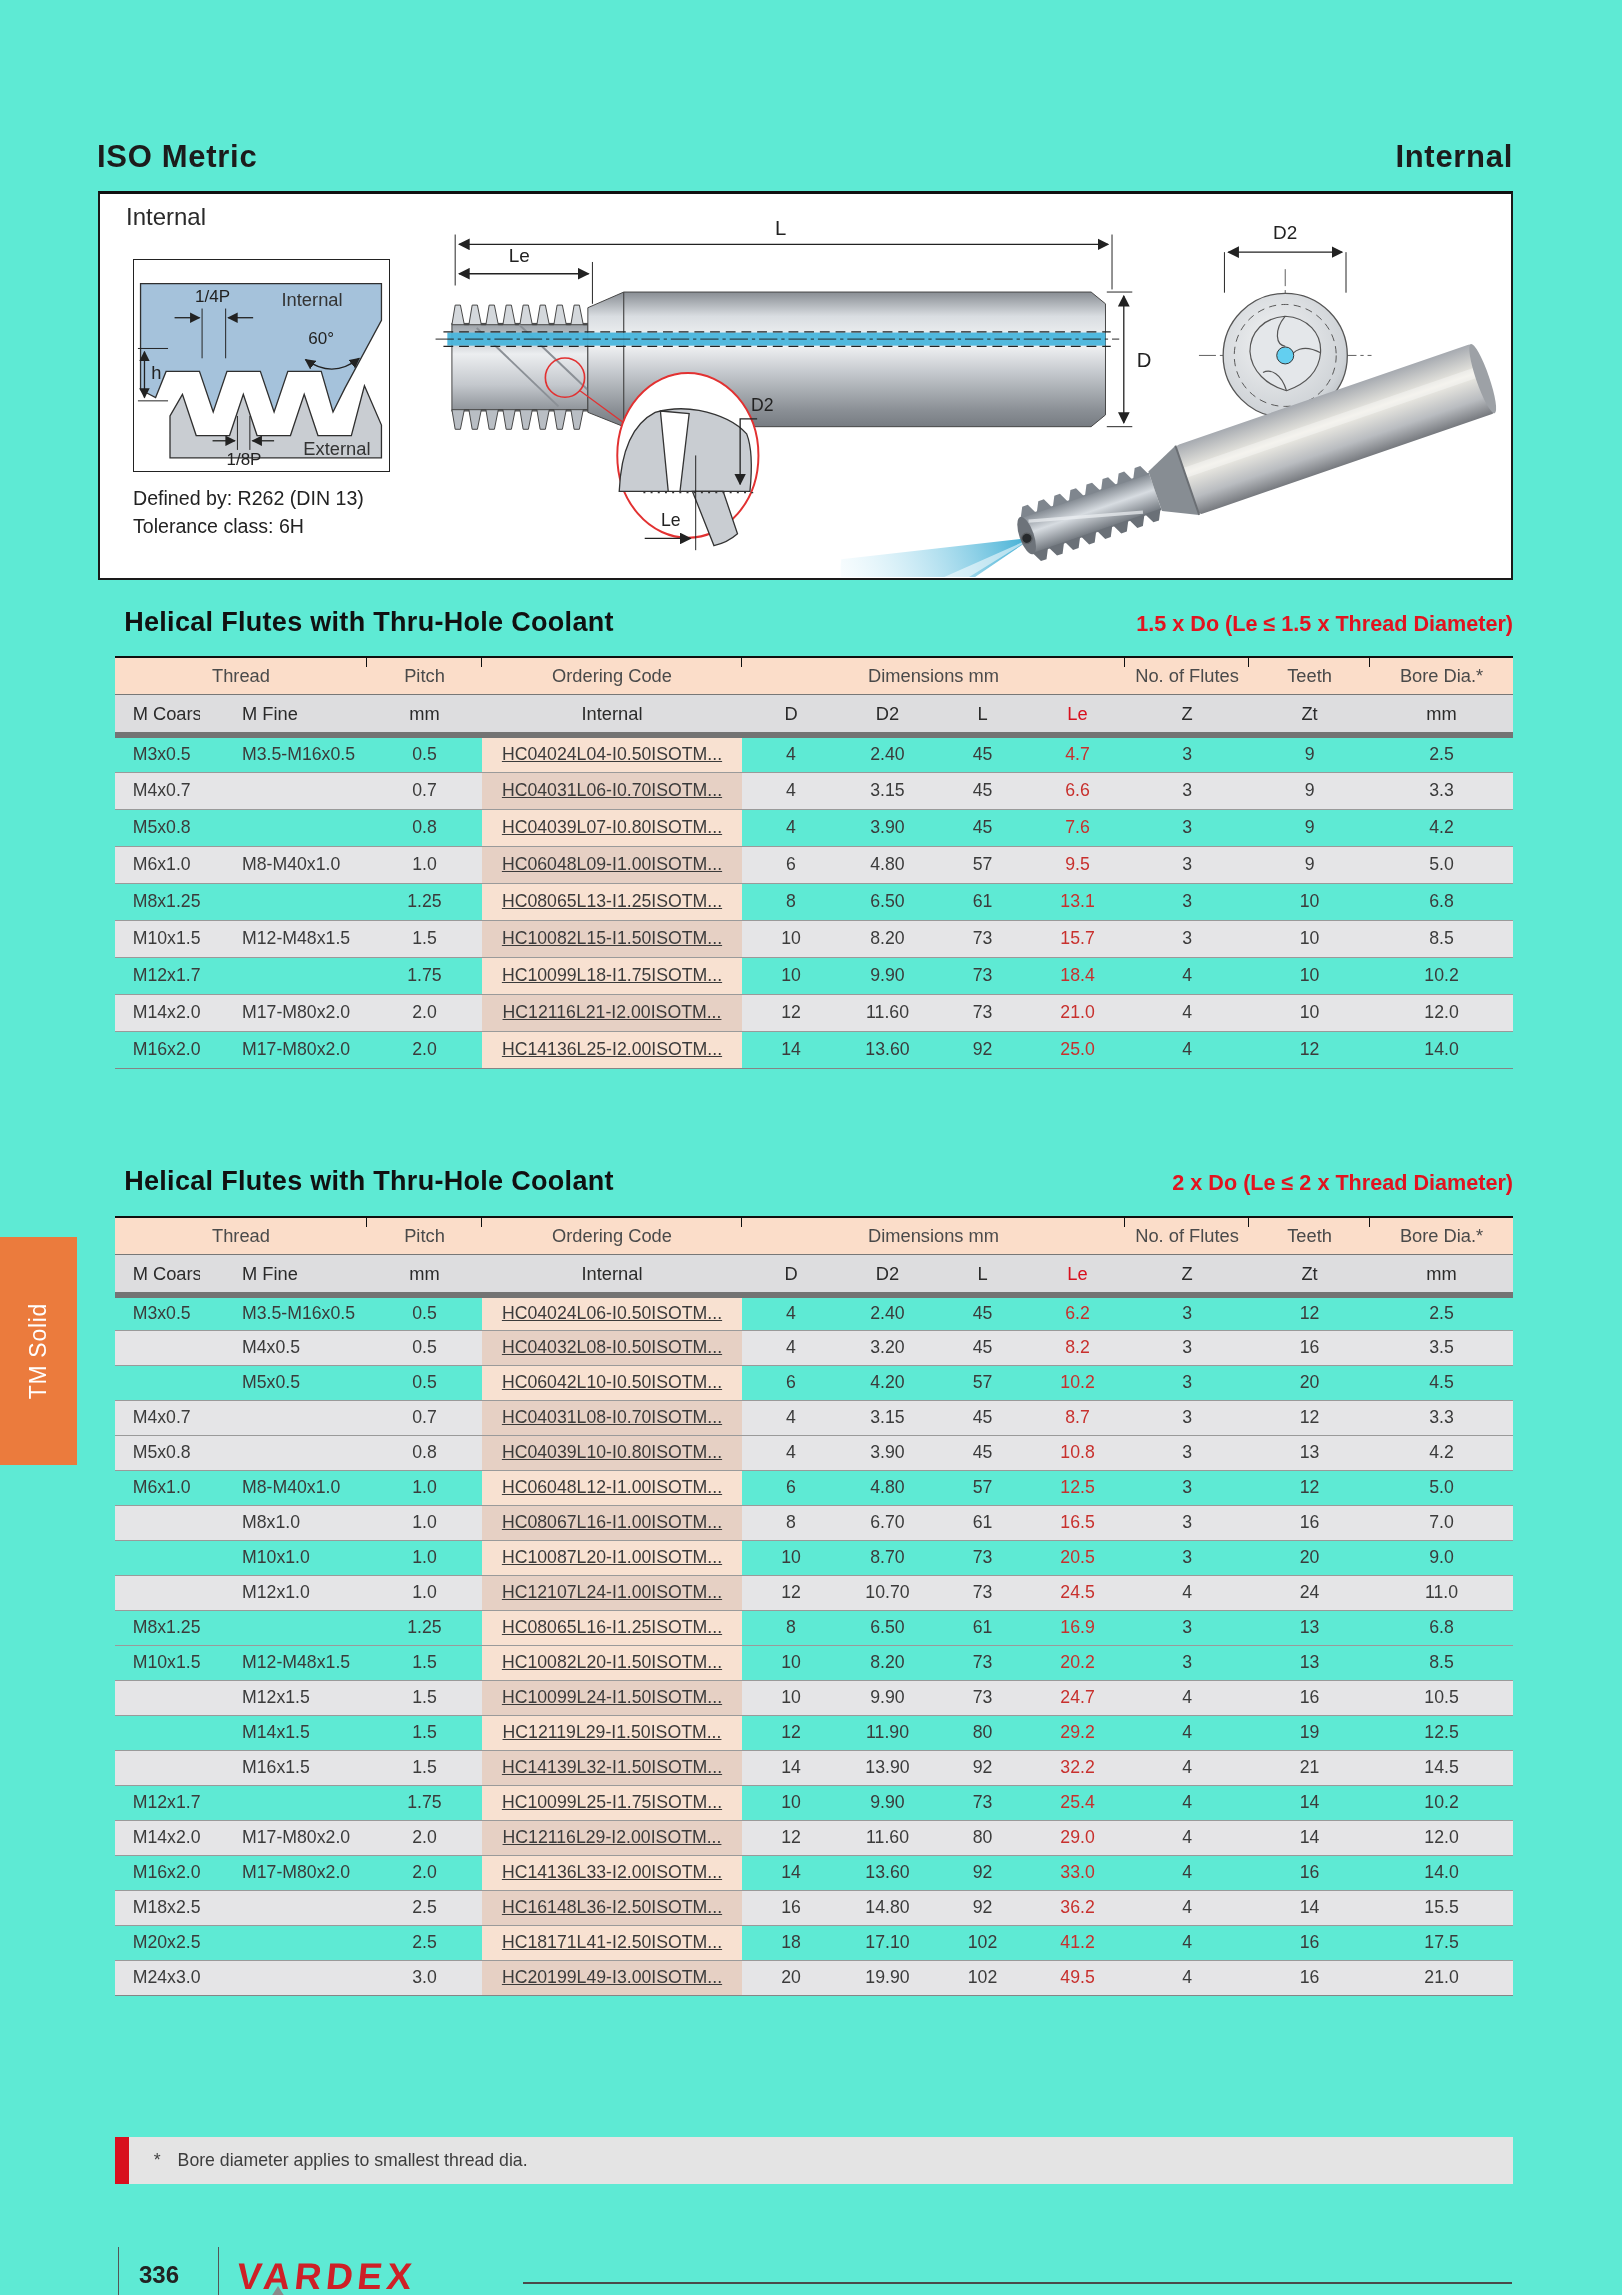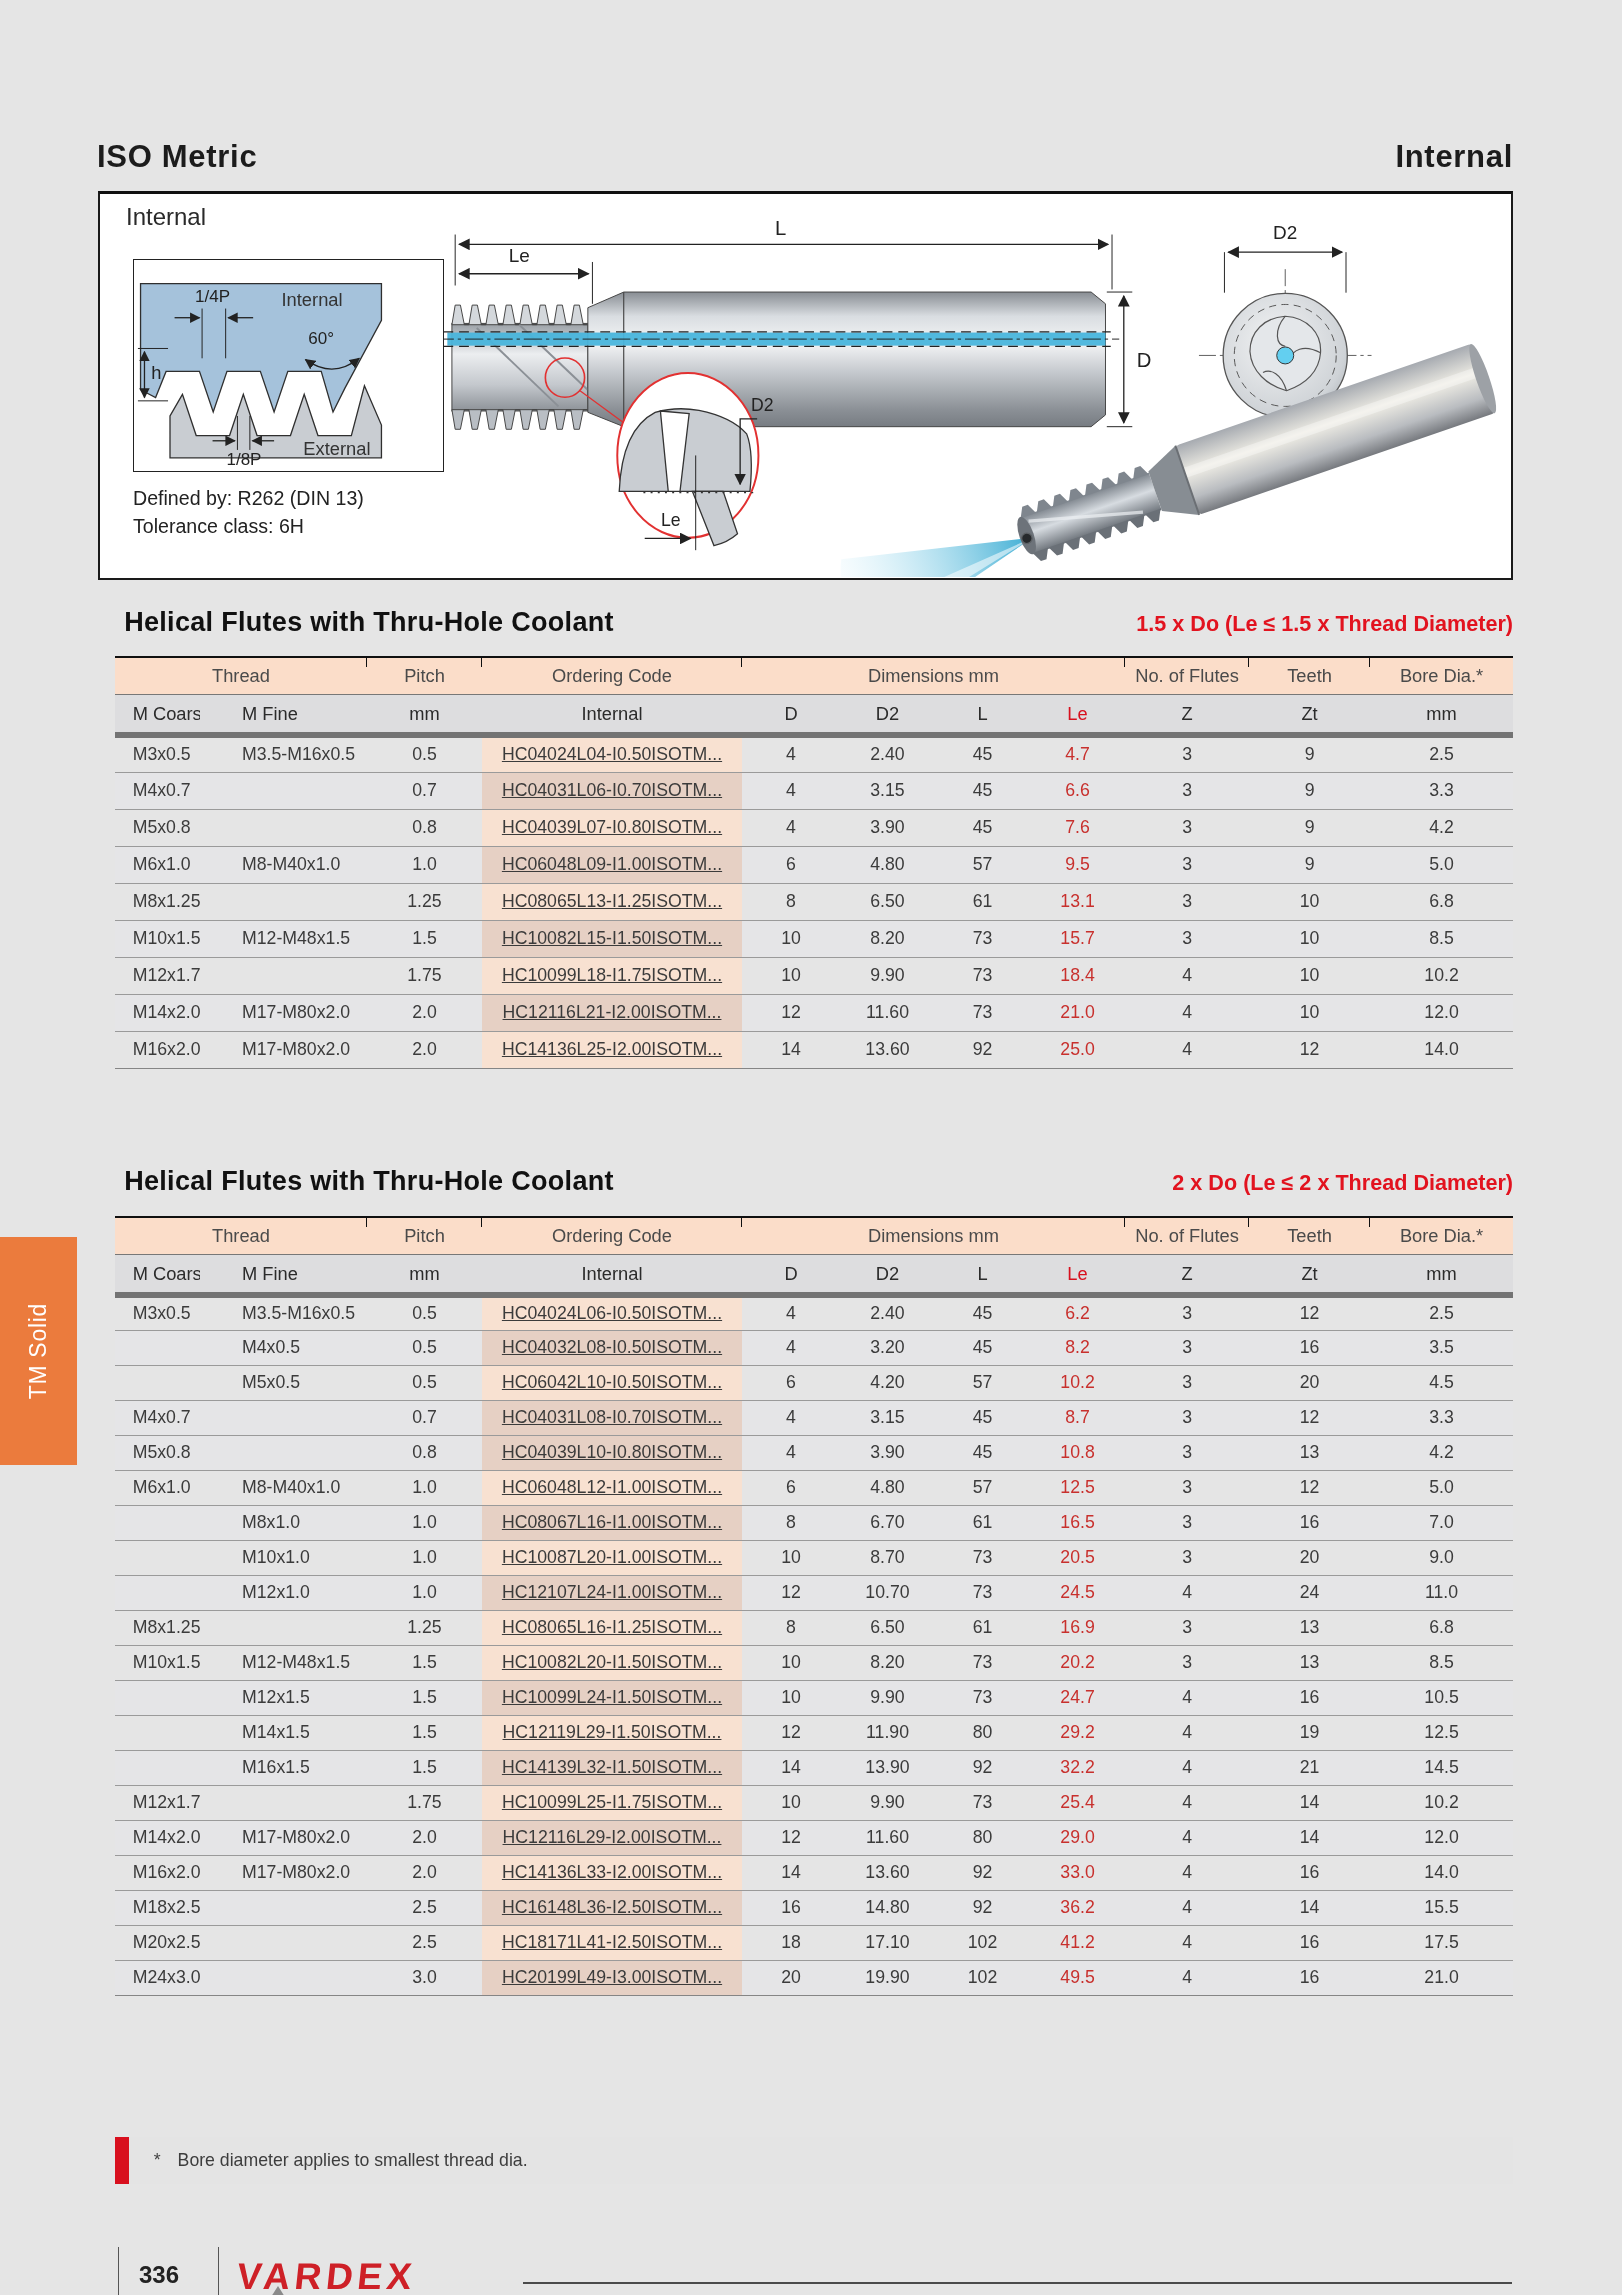--- a/index.html
+++ b/index.html
@@ -1,28 +1,28 @@
 <!DOCTYPE html>
 <html style="font-size:10.5px"><head>
 <meta charset="utf-8">
 <style>
   html,body{margin:0;padding:0;background:#9b9b9b;}
-  .page{position:relative;width:1623px;height:2295px;background:#e5e5e5;overflow:hidden;
+  .page{position:relative;width:1623px;height:2295px;background:#5eead4;overflow:hidden;
         font-family:"Liberation Sans", sans-serif;}
 
   
   .h-left{position:absolute;left:97px;top:139px;font-size:31px;font-weight:800;color:#1c1c1c;letter-spacing:0.7px;}
   .h-right{position:absolute;right:110px;top:139px;font-size:31px;font-weight:800;color:#1c1c1c;letter-spacing:0.7px;}
 
   
   .dbox{position:absolute;left:98px;top:191px;width:1415px;height:389px;box-sizing:border-box;
         border:2px solid #1a1a1a;border-top:3.9px solid #101010;background:#fff;}
   .dbox-label{position:absolute;left:26px;top:9.2px;font-size:24px;color:#2a2a2a;z-index:3;}
   .main-svg{position:absolute;left:0;top:0;z-index:1;}
-  .profile-box{position:absolute;left:33px;top:65px;width:311px;height:213px;box-sizing:border-box;
+  .profile-box{position:absolute;left:33px;top:65px;width:257px;height:213px;box-sizing:border-box;
                border:1.3px solid #222;background:#fff;z-index:2;}
   .defined1{position:absolute;left:33px;top:293px;font-size:19.6px;color:#222;z-index:3;}
   .defined2{position:absolute;left:33px;top:321px;font-size:19.6px;color:#222;z-index:3;}
 
   
   .sec-head{position:absolute;left:115px;width:1398px;display:flex;justify-content:space-between;align-items:flex-end;}
   .sec-title{font-size:27px;font-weight:800;color:#111;padding-left:9.2px;letter-spacing:0.3px;}
   .sec-note{font-size:21.6px;font-weight:600;color:#E2131F;padding-bottom:1.3px;}
 
   

